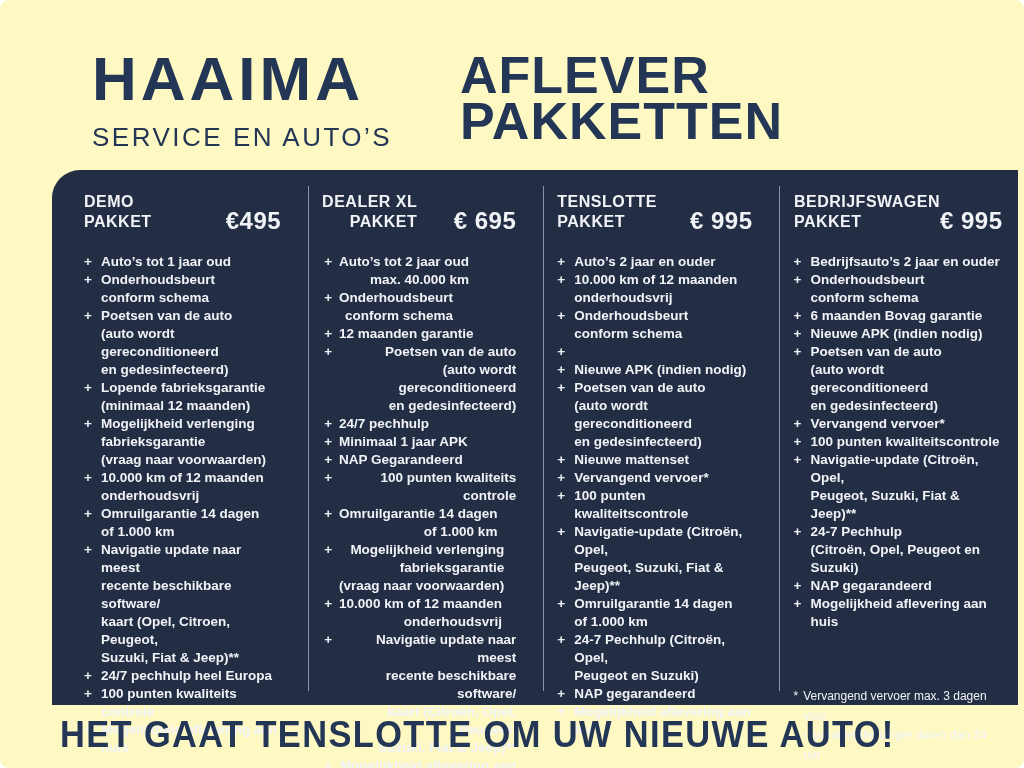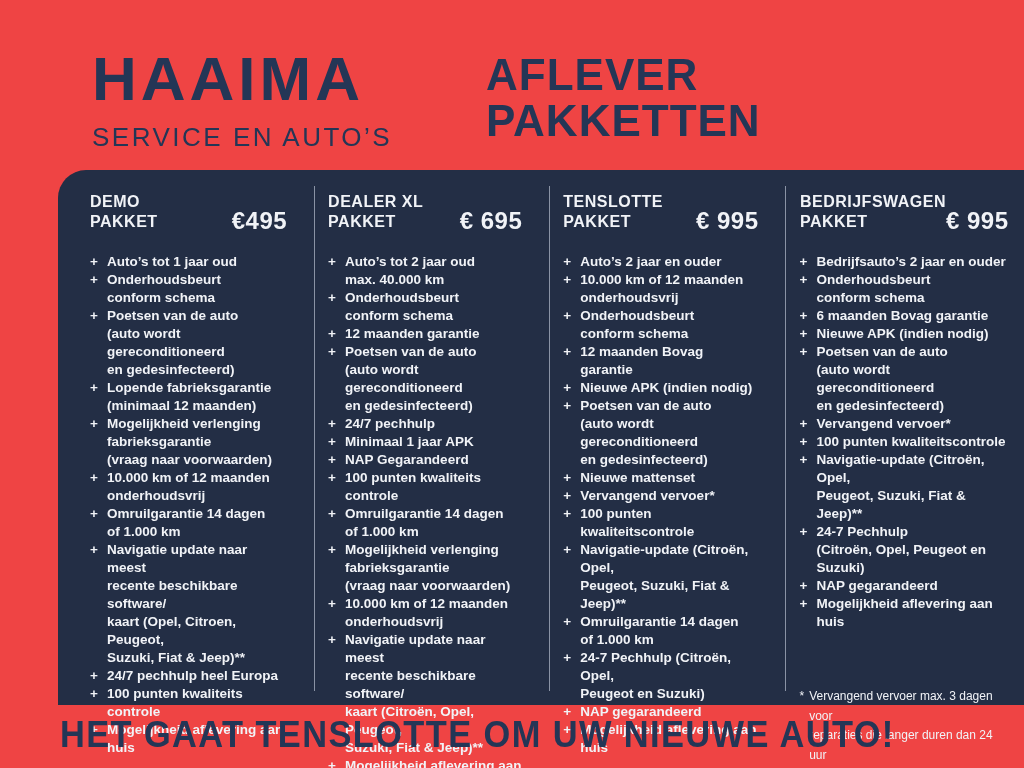--- a/index.html
+++ b/index.html
@@ -1,32 +1,32 @@
 <!DOCTYPE html>
 <html style="--panel-bg: #232e45; --brand-navy: #243656; --item-text: #f1f3f7; --divider: #8a93a5; --rule: #c6cbd4;"><head>
 <meta charset="utf-8">
 <style>
   html,body{margin:0;padding:0;background:#ffffff;}
   body{width:1024px;height:768px;font-family:"Liberation Sans",sans-serif;overflow:hidden;}
-  .page{position:relative;width:1024px;height:768px;background:#ef4444;}
+  .page{position:relative;width:1024px;height:768px;background:#fef9c3;border-radius:9px;}
 
   
   .brand{position:absolute;left:92px;top:48px;color:var(--brand-navy,#243656);}
   .brand-name{font-size:62px;font-weight:bold;letter-spacing:4px;line-height:62px;}
   .brand-sub{font-size:26px;font-weight:400;letter-spacing:2.5px;margin-top:12px;}
-  .title{position:absolute;left:486px;top:52px;color:var(--brand-navy,#243656);
-         font-size:44px;font-weight:bold;line-height:46px;letter-spacing:1px;}
+  .title{position:absolute;left:460px;top:52px;color:var(--brand-navy,#243656);
+         font-size:52px;font-weight:bold;line-height:46px;letter-spacing:1px;}
 
   
-  .panel{position:absolute;left:58px;top:170px;width:966px;height:535px;
+  .panel{position:absolute;left:52px;top:170px;width:966px;height:535px;
          background:var(--panel-bg,#232e45);border-radius:28px 0 0 0;
          display:flex;color:var(--item-text,#f1f3f7);box-sizing:border-box;gap:12px;}
   .col{box-sizing:border-box;position:relative;padding:22px 15px 0 14px;display:flex;flex-direction:column;}
   .col:nth-child(1){width:253px;padding-left:32px;}
-  .col:nth-child(2){width:232px;}
+  .col:nth-child(2){width:232px;text-align:right;}
   .col:nth-child(3){width:233px;}
   .col:nth-child(4){width:248px;align-items:center;}
   .col + .col::before{content:"";position:absolute;left:0;top:16px;bottom:14px;width:1px;
                       background:var(--divider,#8a93a5);}
 
   .col-head{display:flex;justify-content:space-between;align-items:flex-end;}
   .col-name{font-size:16px;font-weight:bold;line-height:20px;letter-spacing:.5px;white-space:nowrap;}
   .col-price{font-size:24px;font-weight:bold;letter-spacing:.5px;white-space:nowrap;line-height:22px;}
   .rule{height:2px;background:var(--rule,#c6cbd4);margin:9px 0 12px 0;}
 
@@ -224,21 +224,20 @@
     <span class="item-text">10.000 km of 12 maanden
 onderhoudsvrij</span>
   </div>
           <div class="item">
     <span class="plus">+</span>
     <span class="item-text">Onderhoudsbeurt
 conform schema</span>
   </div>
           <div class="item">
     <span class="plus">+</span>
-    <span class="item-text">12 maanden Bovag garantie</span>
   </div>
           <div class="item">
     <span class="plus">+</span>
     <span class="item-text">Nieuwe APK (indien nodig)</span>
   </div>
           <div class="item">
     <span class="plus">+</span>
     <span class="item-text">Poetsen van de auto
 (auto wordt gereconditioneerd
 en gedesinfecteerd)</span>

